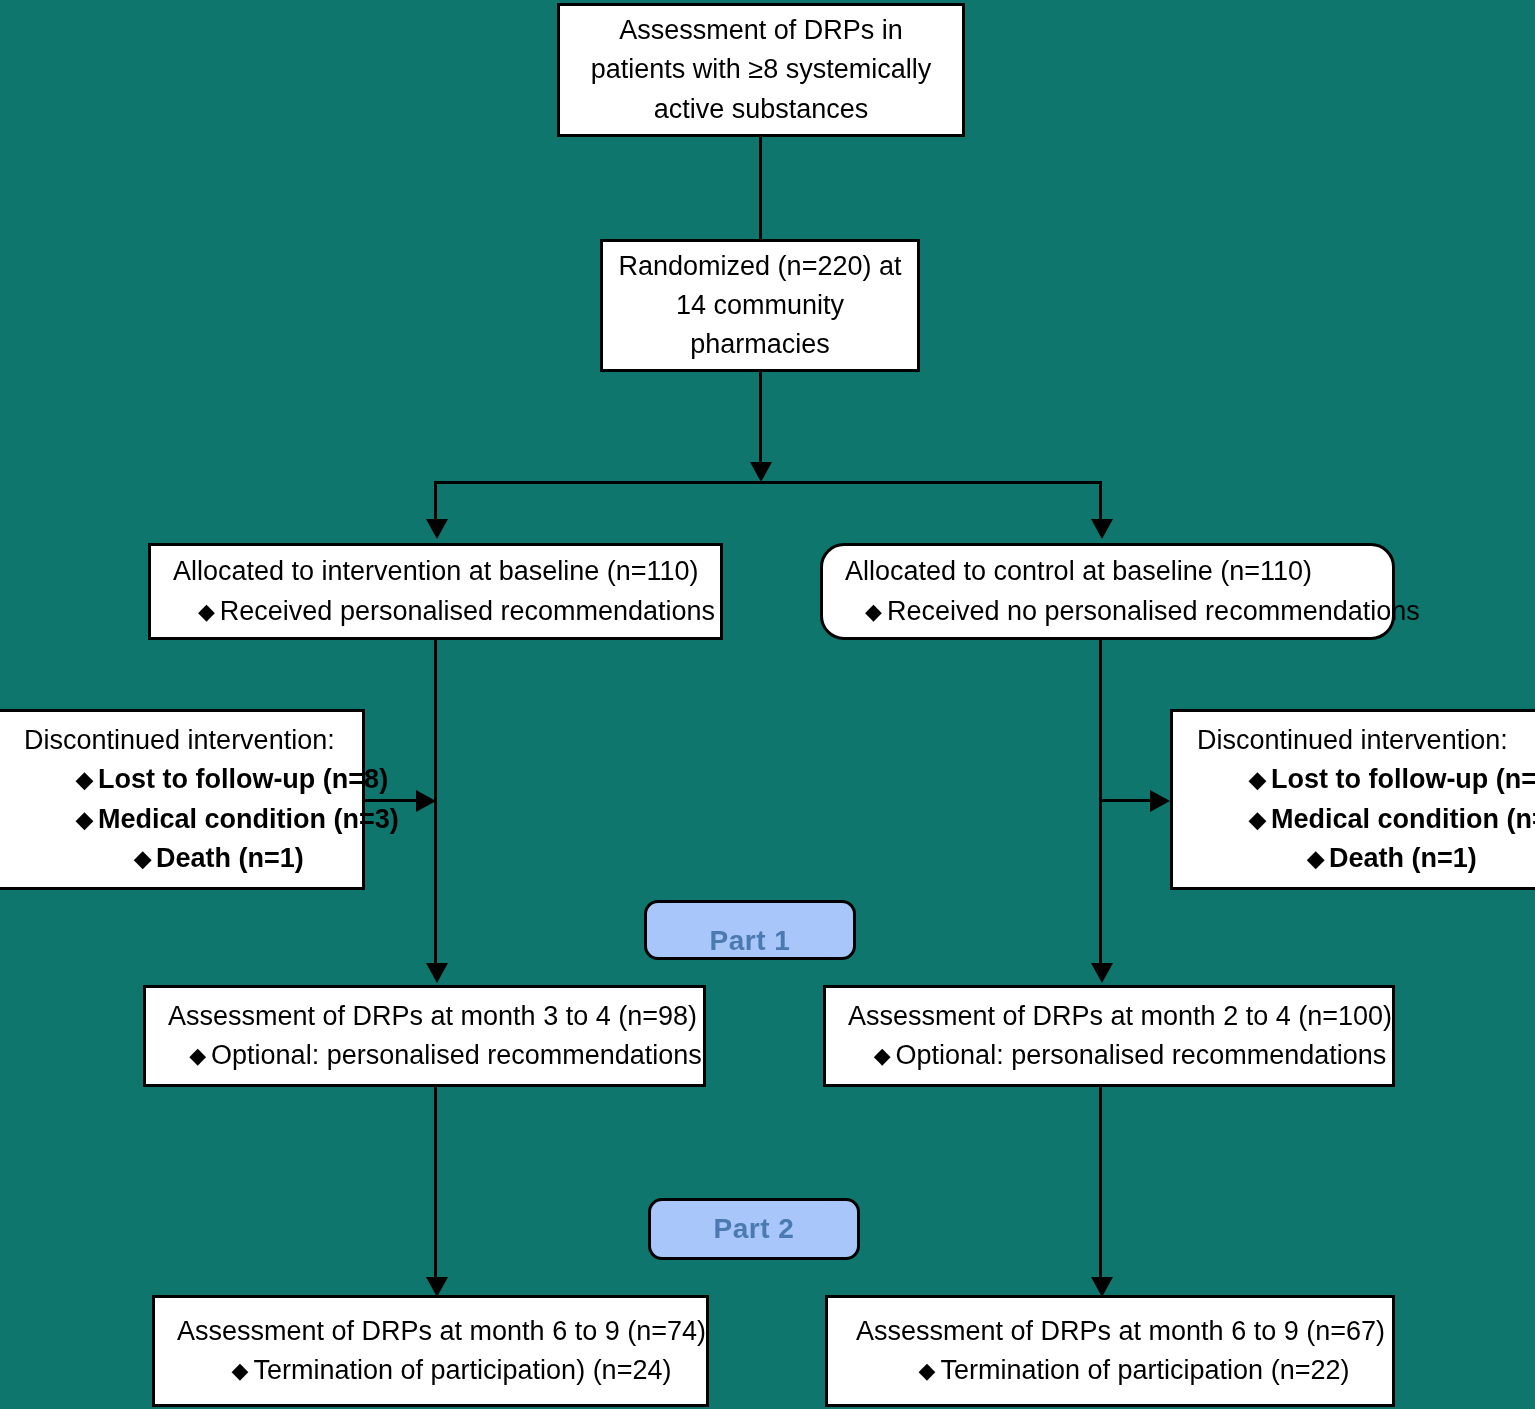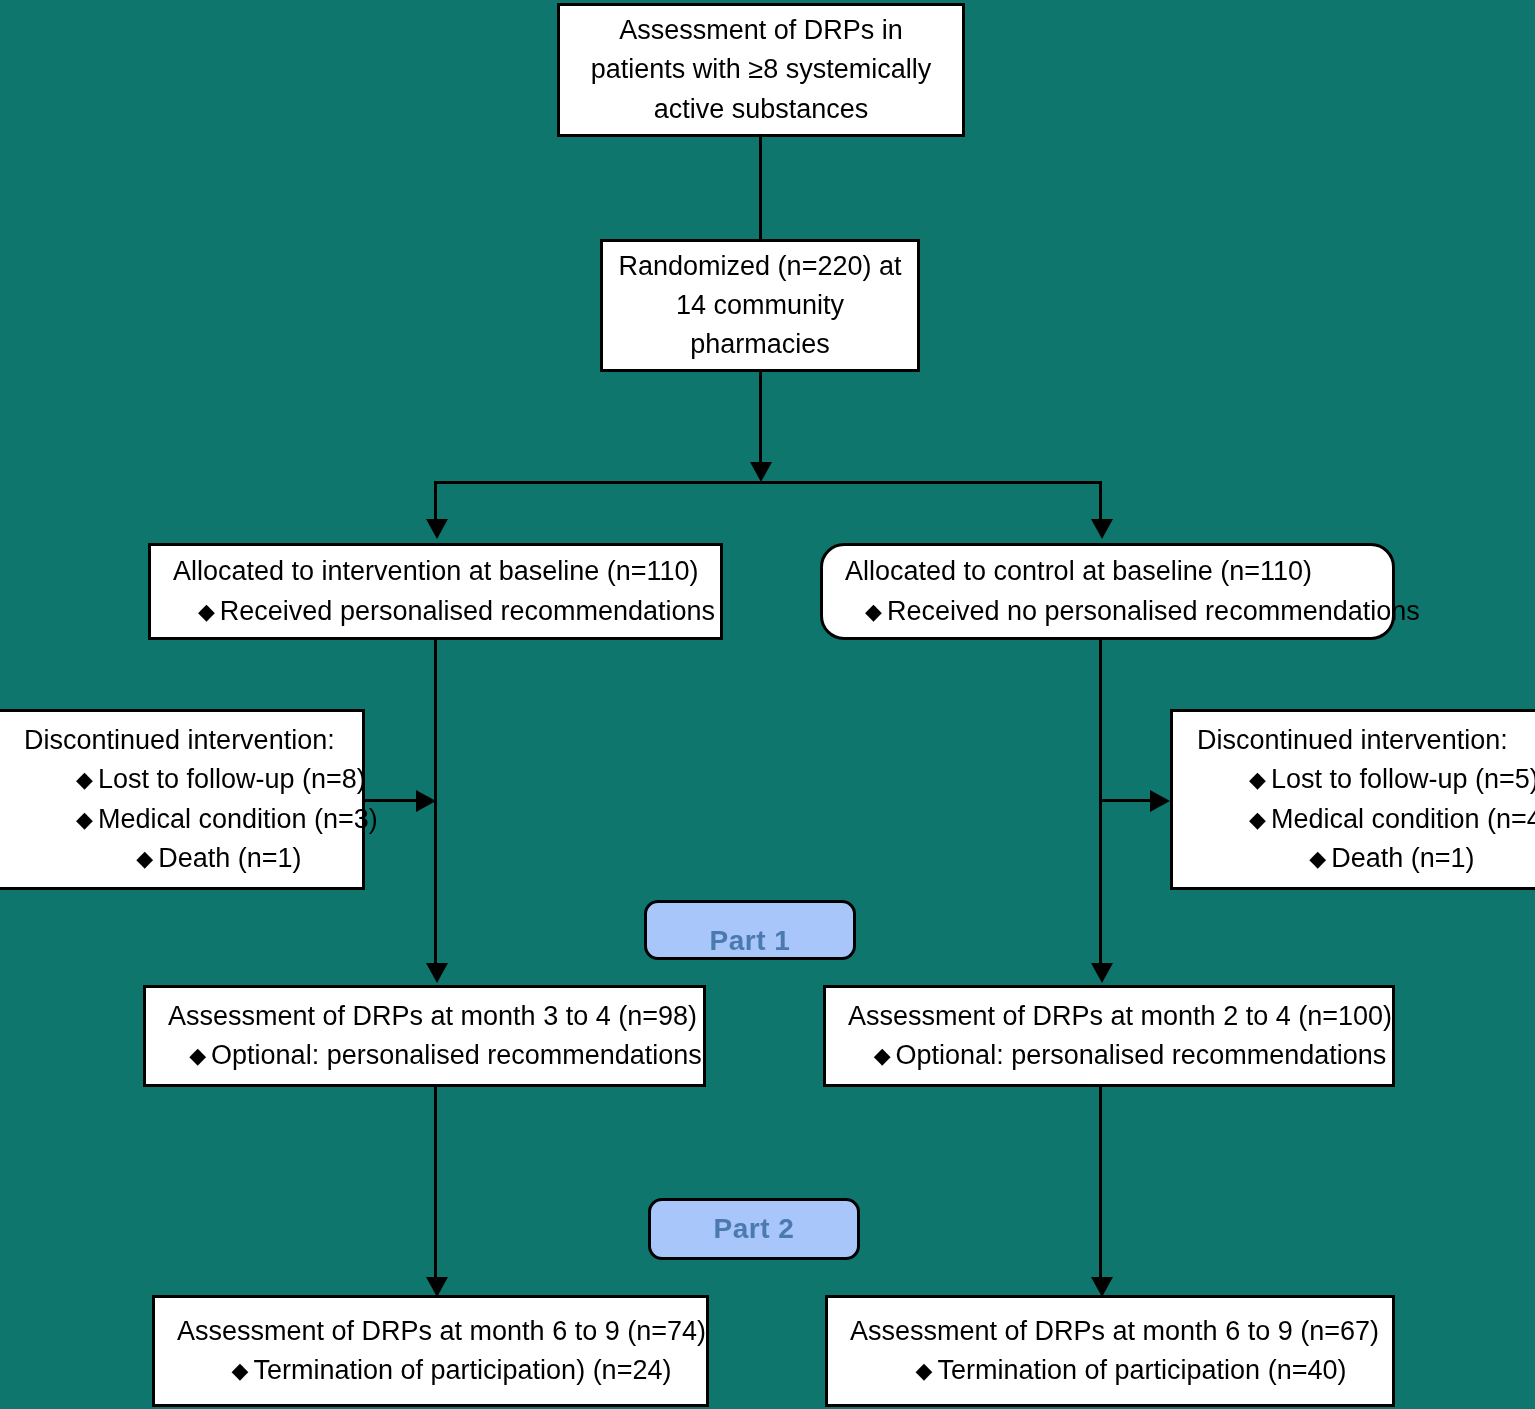--- a/index.html
+++ b/index.html
@@ -39,21 +39,21 @@
     white-space: nowrap;
     text-align: center;
   }
   .blt {
     display: inline-block;
     font-size: 22px;
     vertical-align: 1px;
     margin-right: 5px;
   }
   .pad-l2 { padding-left: 20px; }
-  .indent { padding-left: 52px; }
+  .indent { padding-left: 52px; font-weight: bold; }
 
   
   .vline {
     position: absolute;
     background: #000000;
     width: 3px;
   }
   .hline {
     position: absolute;
     background: #000000;
@@ -175,18 +175,18 @@
 
   <div class="badge" style="left:648px; top:1198px; width:212px; height:62px; background:#a8c6fa; color:#4a7ab0;">
     <span>Part 2</span>
   </div>
 
   <div class="node" style="left:152px; top:1295px; width:557px; height:112px; padding:8px 0 8px 22px;">
     <div class="title-line">Assessment of DRPs at month 6 to 9 (n=74)</div>
     <div class="bullet-line pad-l2"><span class="blt">◆</span><span>Termination of participation) (n=24)</span></div>
   </div>
 
-  <div class="node" style="left:825px; top:1295px; width:570px; height:112px; padding:8px 0 8px 22px;">
+  <div class="node" style="left:825px; top:1295px; width:570px; height:112px; padding:8px 0 8px 28px;">
     <div class="title-line">Assessment of DRPs at month 6 to 9 (n=67)</div>
-    <div class="bullet-line pad-l2"><span class="blt">◆</span><span>Termination of participation (n=40)</span></div>
+    <div class="bullet-line pad-l2"><span class="blt">◆</span><span>Termination of participation (n=22)</span></div>
   </div>
 
 </div>
 
 </body></html>

